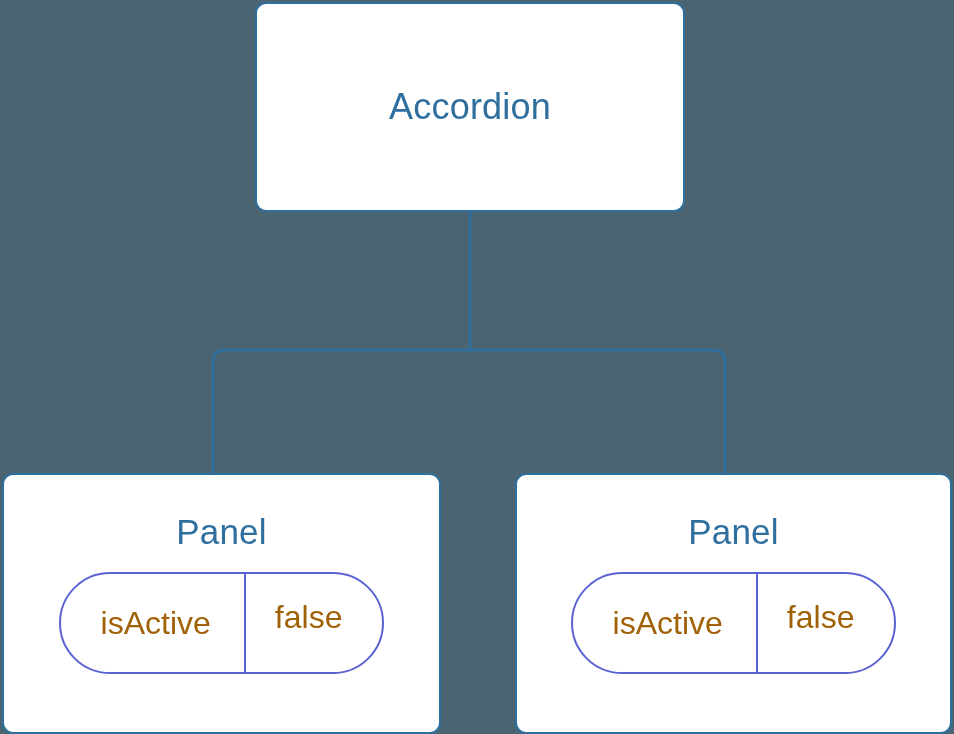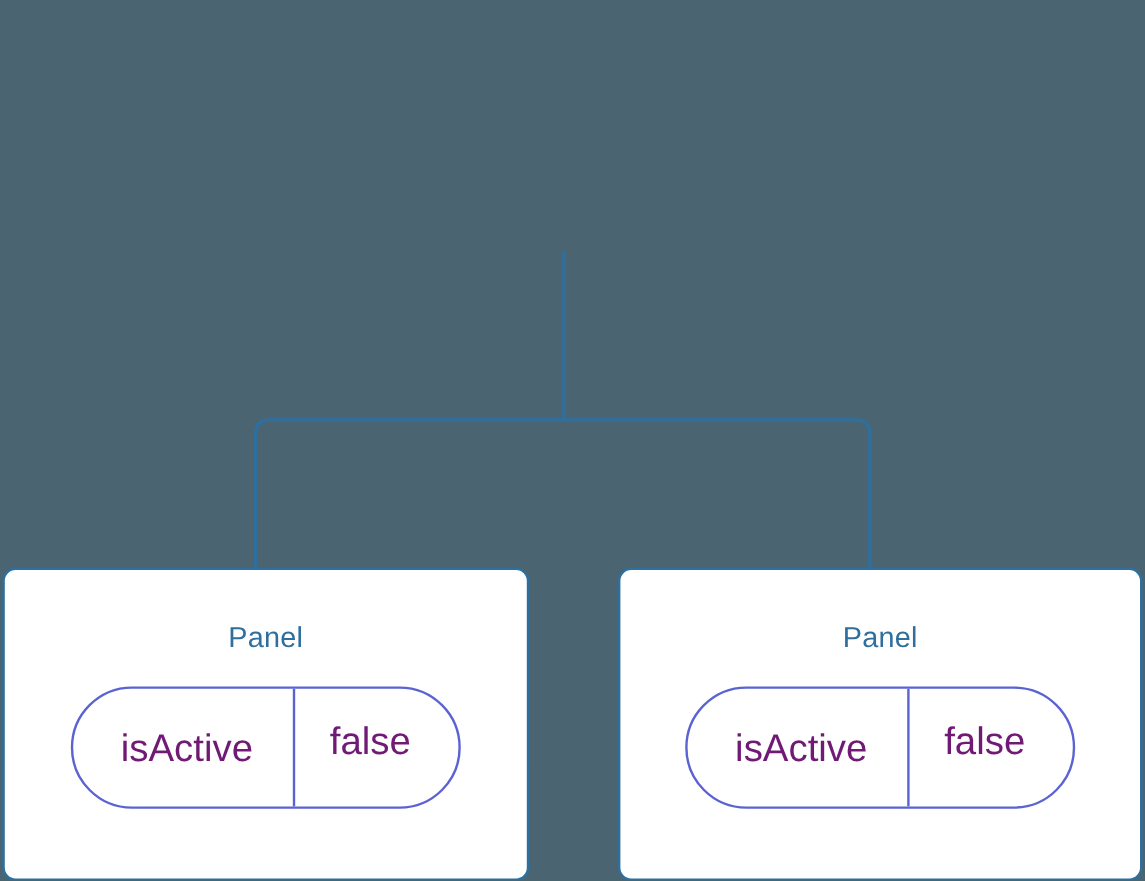--- a/index.html
+++ b/index.html
@@ -68,41 +68,41 @@
   }
   #node-panel-0 {
     left: 2px;
     width: 439px;
   }
   #node-panel-1 {
     left: 515px;
     width: 437px;
   }
   .node-panel .node-title {
-    font-size: 24px;
+    font-size: 35px;
     line-height: 34px;
   }
 
   
   .prop-pill {
     margin-top: 23px;
     height: 102px;
     box-sizing: border-box;
     border: 2px solid #5b63d3;
     border-radius: 51px;
     display: flex;
     align-items: stretch;
     background: transparent;
   }
   .prop-key,
   .prop-value {
     display: flex;
     align-items: center;
     justify-content: center;
-    color: #701a75;
+    color: #a16207;
     font-size: 32px;
     font-weight: 400;
     white-space: nowrap;
   }
   .prop-key {
     padding: 0 33px 0 40px;
   }
   .prop-value {
     padding: 0 40px 12px 29px;
     border-left: 2px solid #5b63d3;
@@ -114,20 +114,23 @@
 <div id="canvas">
 
   <svg id="edges" viewBox="0 0 954 734" width="954" height="734" aria-hidden="true">
     <g fill="none" stroke="#2e6f9e" stroke-width="3" stroke-linecap="butt">
       <path d="M 470 210 L 470 350"></path>
       <path d="M 470 350 L 225 350 Q 213 350 213 362 L 213 480"></path>
       <path d="M 470 350 L 713 350 Q 725 350 725 362 L 725 480"></path>
     </g>
   </svg>
 
+  <div class="node" id="node-accordion">
+    <div class="node-title">Accordion</div>
+  </div>
 
   <div class="node node-panel" id="node-panel-0">
     <div class="node-title">Panel</div>
     <div class="prop-pill">
       <span class="prop-key">isActive</span>
       <span class="prop-value">false</span>
     </div>
   </div>
 
   <div class="node node-panel" id="node-panel-1">

